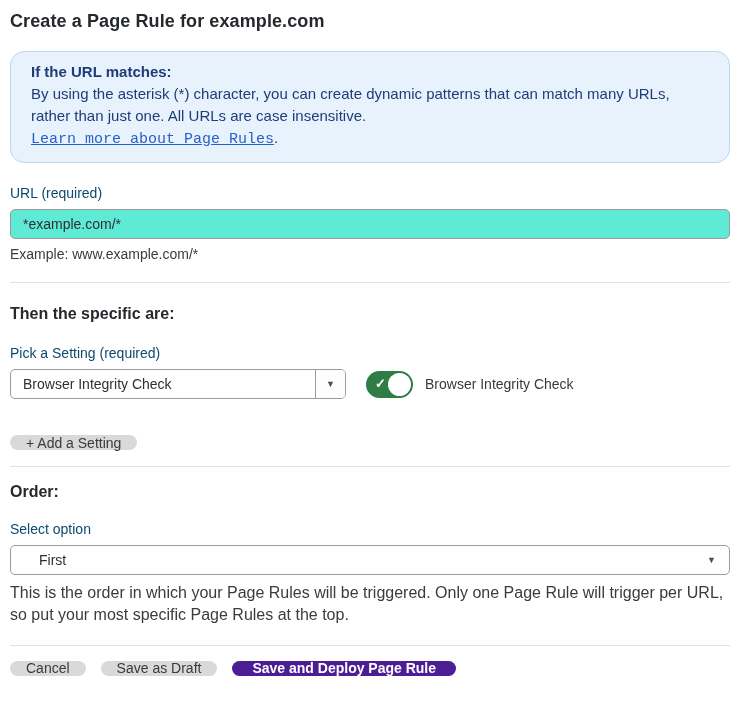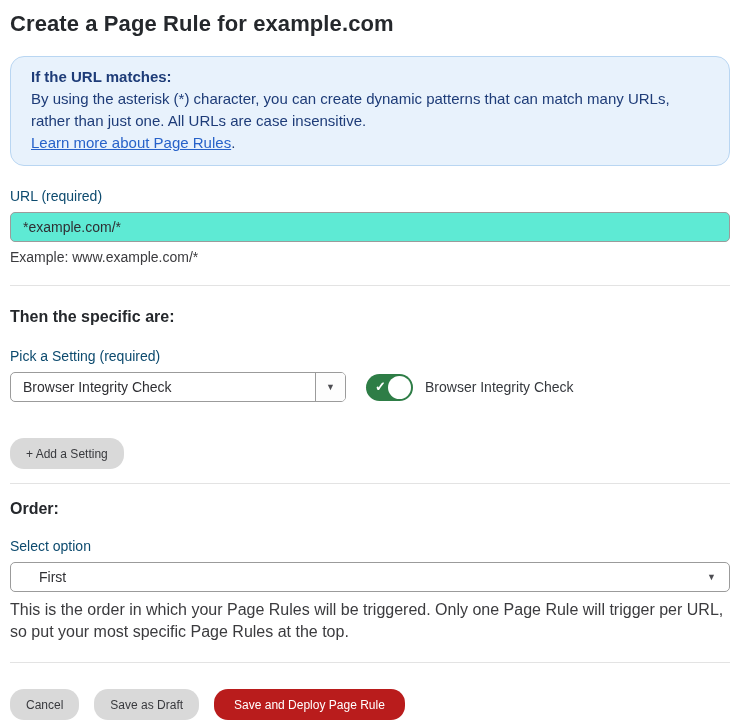--- a/index.html
+++ b/index.html
@@ -6,41 +6,42 @@
   html, body {
     margin: 0;
     background: #ffffff;
     font-family: "Liberation Sans", sans-serif;
     color: #36393e;
   }
   body { width: 750px; height: 720px; overflow: hidden; }
   .container { padding: 11px 20px 0 10px; }
 
   .page-title {
-    font-size: 22px;
+    font-size: 18px;
     font-weight: 700;
     color: #25282c;
     margin: 0 0 19px 0;
     letter-spacing: 0.1px;
   }
 
   .info-box {
     background: #e8f2fc;
     border: 1px solid #b9d6f2;
     border-radius: 14px;
     padding: 9px 20px 11px 20px;
     color: #1e3c78;
     font-size: 15px;
     line-height: 22px;
   }
   .info-box .info-heading { font-weight: 700; }
   .info-box a.info-link {
     color: #2762c9;
     text-decoration: underline;
     cursor: pointer;
+    font-family: Liberation Mono, monospace;
   }
 
   .field-label {
     font-size: 14px;
     color: #0c4a6e;
     margin: 22px 0 8px 0;
   }
 
   .text-input {
     width: 100%;
@@ -143,30 +144,30 @@
   .toggle-text {
     margin-left: 12px;
     font-size: 14px;
     color: #36393e;
   }
 
   .btn {
     display: inline-flex;
     align-items: center;
     justify-content: center;
-    height: 31px;
+    height: 15px;
     padding: 0 16px;
     border: none;
     border-radius: 14px;
     font-family: "Liberation Sans", sans-serif;
-    font-size: 12px;
+    font-size: 14px;
     cursor: pointer;
   }
   .btn-gray { background: #d9d9d9; color: #393a3e; }
-  .btn-blue { background: #b91c1c; color: #ffffff; padding: 0 20px; }
+  .btn-blue { background: #4c1d95; color: #ffffff; padding: 0 20px; font-weight: bold; }
 
   .add-setting { margin-top: 36px; }
 
   .select-box {
     position: relative;
     width: 100%;
     height: 30px;
     border: 1px solid #9b9b9b;
     border-radius: 5px;
     background: #fff;
@@ -190,21 +191,21 @@
   .order-helper {
     font-size: 16px;
     line-height: 22px;
     color: #3b3b3e;
     margin-top: 7px;
   }
 
   .actions {
     display: flex;
     align-items: flex-end;
-    margin-top: 26px;
+    margin-top: 15px;
   }
   .actions .btn + .btn { margin-left: 15px; }
   .actions .btn-blue { margin-left: 25px; }
 </style>
 </head>
 <body>
 
 <div class="container">
 
   <h1 class="page-title">Create a Page Rule for example.com</h1>

